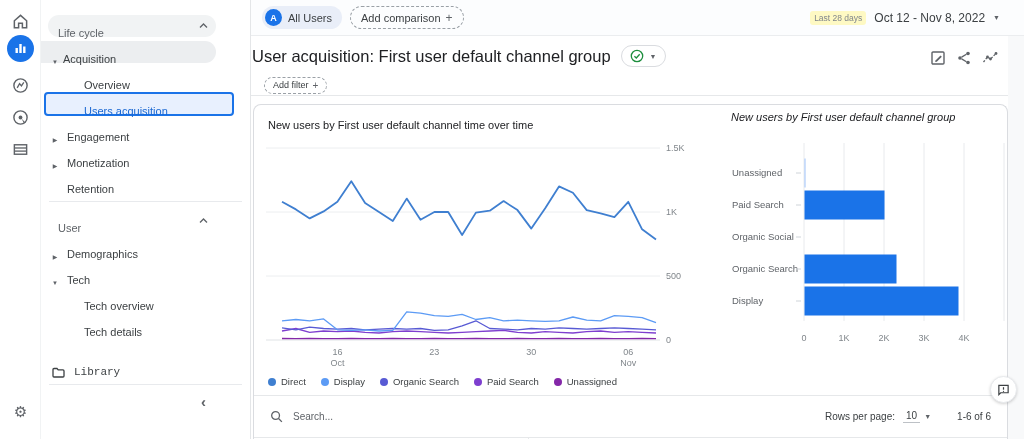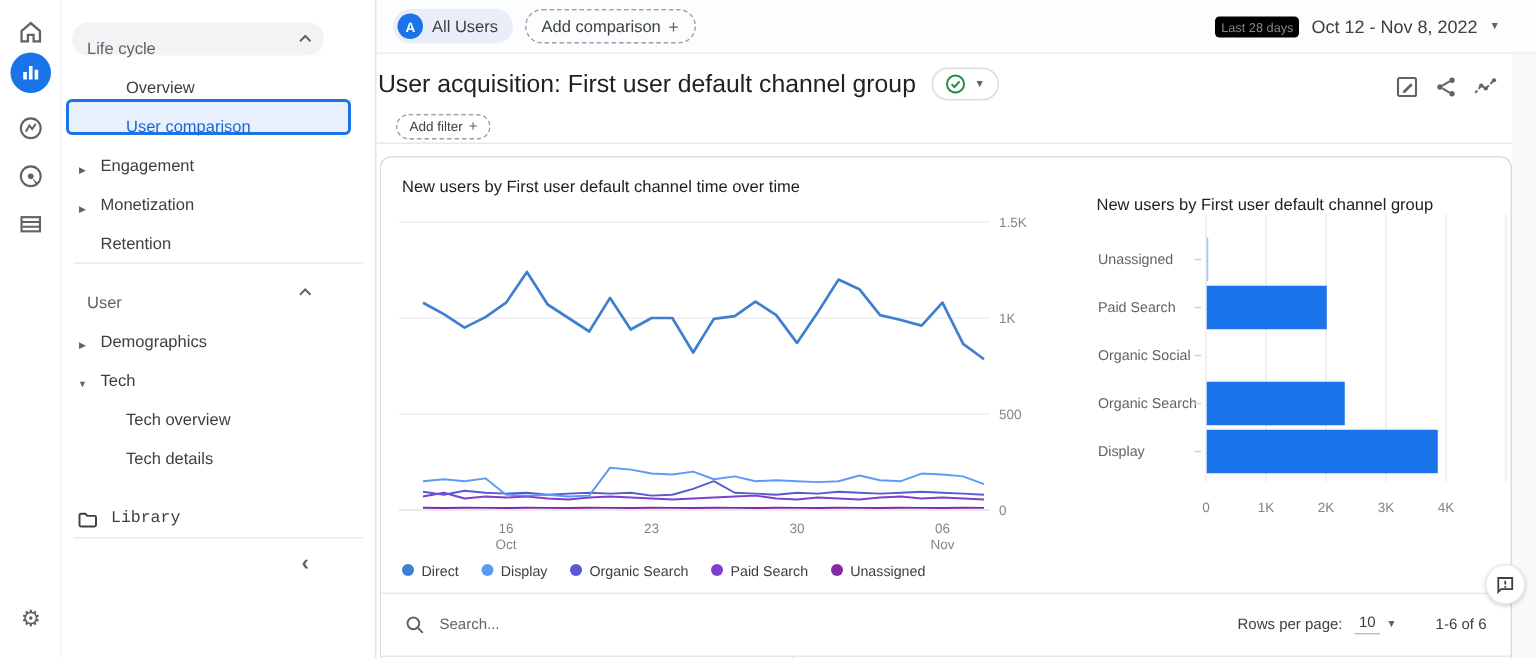--- a/index.html
+++ b/index.html
@@ -36,45 +36,45 @@
   .collapse-arrow { position:absolute; right:44px; top:2px; font-size:15px; color:#5f6368; font-weight:bold; }
   .blue-text { color:#1967d2 !important; }
 
   
   .topbar { position:absolute; left:251px; top:0; width:773px; height:36px; background:#fcfdfe; border-bottom:1px solid #ebedef; display:flex; align-items:center; padding-left:11px; }
   .chip-users { display:inline-flex; align-items:center; gap:6px; background:#e9eef8; border-radius:14px; height:23px; padding:0 10px 0 3px; font-size:11px; color:#3c4043; }
   .avatar { width:17px; height:17px; border-radius:50%; background:#1a73e8; color:#fff; font-size:9px; display:flex; align-items:center; justify-content:center; font-weight:bold; }
   .chip-dashed { display:inline-flex; align-items:center; gap:5px; border:1px dashed #9aa0a6; border-radius:14px; height:23px; padding:0 10px; font-size:11px; color:#3c4043; margin-left:8px; }
   .plus { font-size:12px; color:#5f6368; }
   .date-area { margin-left:auto; display:flex; align-items:center; gap:8px; padding-right:24px; }
-  .date-preset { font-size:8.5px; color:#80868b; background:#000000; padding:2px 4px; border-radius:3px; }
+  .date-preset { font-size:8.5px; color:#80868b; background:#fef9c3; padding:2px 4px; border-radius:3px; }
   .date-range { font-size:12px; color:#3c4043; }
   .dd-caret { font-size:7px; color:#5f6368; }
 
   .title-row { position:absolute; left:252px; top:36px; width:772px; height:40px; display:flex; align-items:center; }
   .page-title { font-size:16.5px; color:#202124; }
   .title-pill { display:inline-flex; align-items:center; gap:6px; border:1px solid #dadce0; border-radius:13px; height:22px; padding:0 8px; margin-left:10px; }
   .title-icons { position:absolute; right:26px; top:13px; display:flex; gap:9px; }
   .t-icon { width:17px; height:17px; display:flex; align-items:center; justify-content:center; }
 
   .filter-row { position:absolute; left:264px; top:74px; }
   .chip-filter { display:inline-flex; align-items:center; gap:4px; border:1px dashed #9aa0a6; border-radius:10px; height:17px; padding:0 8px; font-size:9px; color:#3c4043; }
   .main-div { position:absolute; left:251px; top:95px; width:773px; height:1px; background:#e6e8ea; }
 
   .gutter { position:absolute; left:1008px; top:36px; width:16px; height:403px; background:#f8f9fa; }
 
   .card { position:absolute; left:253px; top:104px; width:755px; height:345px; background:#fff; border:1px solid #dadce0; border-radius:8px 8px 0 0; border-bottom:none; }
   .chart-title { position:absolute; font-size:11px; color:#202124; }
   .lc-title { left:14px; top:14px; }
-  .bc-title { left:477px; top:26px; }
+  .bc-title { left:477px; top:6px;font-style:italic; }
   #line-chart { position:absolute; left:12px; top:28px; }
   #bar-chart { position:absolute; left:460px; top:32px; }
 
   .legend { position:absolute; left:14px; top:271px; display:flex; gap:15px; align-items:center; }
-  .legend-item { display:flex; align-items:flex-start; gap:5px; font-size:9.5px; color:#3c4043; }
+  .legend-item { display:flex; align-items:center; gap:5px; font-size:9.5px; color:#3c4043; }
   .legend-dot { width:8px; height:8px; border-radius:50%; }
 
   .card-div { position:absolute; left:0; top:290px; width:100%; height:1px; background:#e6e8ea; }
   .controls { position:absolute; left:0; top:291px; width:100%; height:41px; display:flex; align-items:center; padding:0 16px; }
   .search-wrap { display:flex; align-items:center; gap:8px; }
   .search-input { border:none; outline:none; font-size:10px; color:#3c4043; width:180px; background:transparent; font-family:"Liberation Sans",sans-serif; }
   .search-input::placeholder { color:#5f6368; }
   .rows-area { margin-left:auto; display:flex; align-items:center; font-size:10px; color:#3c4043; gap:4px; }
   .rpp-value { border-bottom:1px solid #bdc1c6; padding:0 3px 1px 3px; margin-left:4px; }
   .range-text { margin-left:22px; }
@@ -124,25 +124,30 @@
 
 <div class="sidebar">
   <div class="nav-row nav-header">
     <span class="pill-gray"></span>
     <span class="nav-txt ind-h">Life cycle</span>
     <svg class="chev-up" width="9" height="6" viewBox="0 0 9 6">
         <polyline points="1,4.5 4.5,1 8,4.5" fill="none" stroke="#5f6368" stroke-width="1.3"></polyline>
       </svg>
   </div>
   <div class="nav-row">
+    <span class="pill-gray2"></span>
+    <span class="caret">▼</span>
+    <span class="nav-txt ind-0">Acquisition</span>
+  </div>
+  <div class="nav-row">
     <span class="nav-txt ind-2">Overview</span>
   </div>
   <div class="nav-row">
     <span class="sel-box"></span>
-    <span class="nav-txt ind-2 blue-text">User comparison</span>
+    <span class="nav-txt ind-2 blue-text">Users acquisition</span>
   </div>
   <div class="nav-row">
     <span class="caret">▶</span>
     <span class="nav-txt ind-1">Engagement</span>
   </div>
   <div class="nav-row">
     <span class="caret">▶</span>
     <span class="nav-txt ind-1">Monetization</span>
   </div>
   <div class="nav-row">

